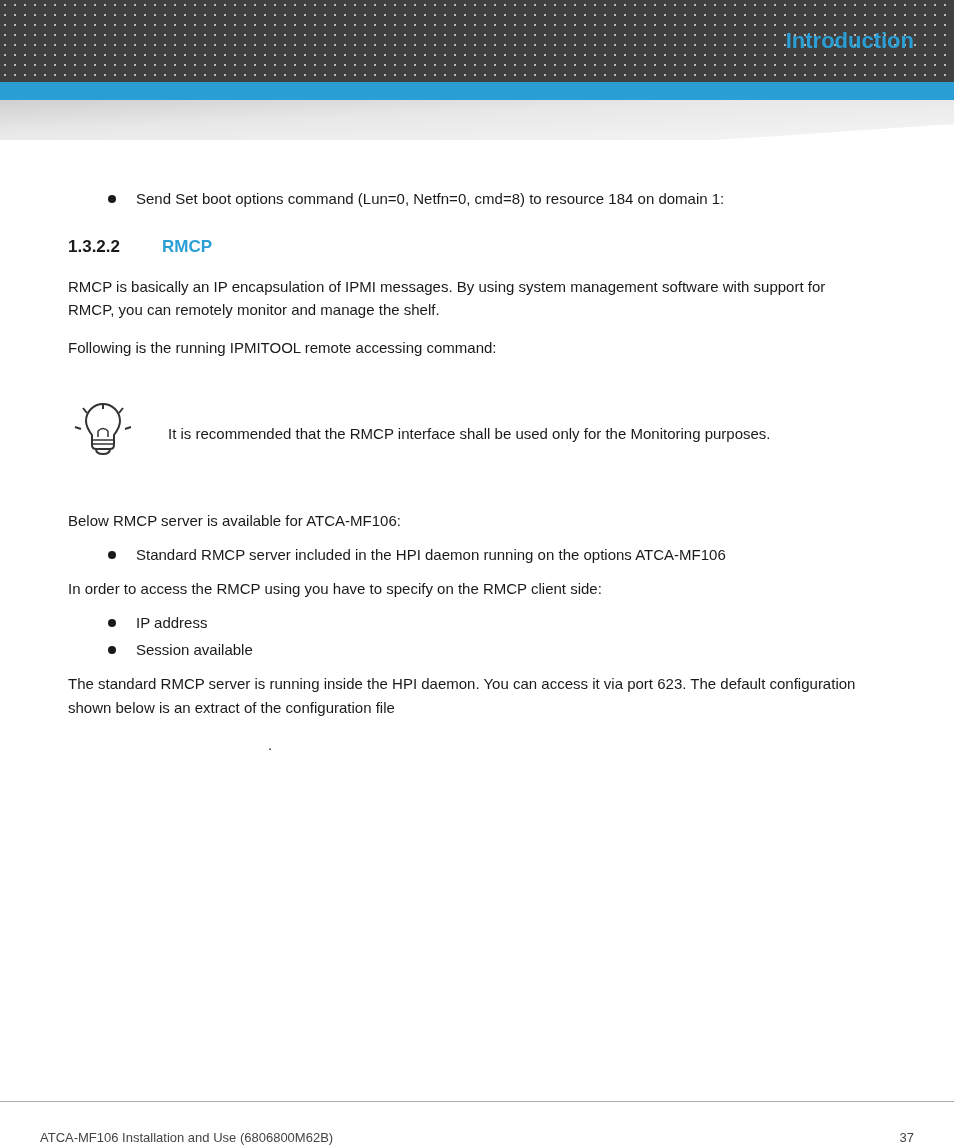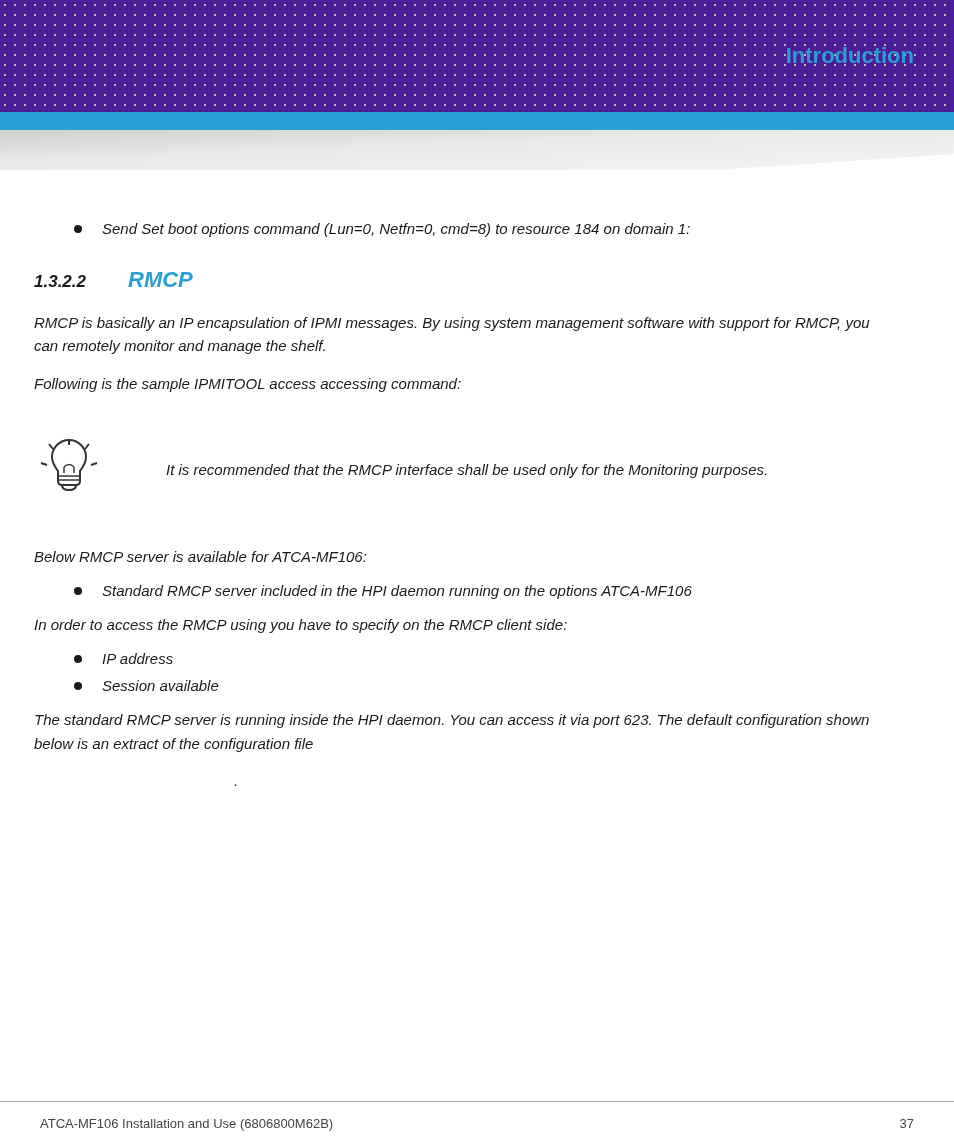--- a/index.html
+++ b/index.html
@@ -9,22 +9,22 @@
       background: #ffffff;
       font-family: Arial, Helvetica, sans-serif;
       font-size: 15px;
       color: #1a1a1a;
       position: relative;
     }
 
     
     .header-area {
       width: 100%;
-      height: 112px;
-      background: #4c1d95;
+      height: 82px;
+      background: #404040;
       position: relative;
       overflow: hidden;
     }
 
     .dot-pattern {
       position: absolute;
       top: 0; left: 0; right: 0; bottom: 0;
       background-image: radial-gradient(circle, #bbb 1px, transparent 1px);
       background-size: 10px 10px;
     }
@@ -50,22 +50,21 @@
     
     .gray-stripe {
       width: 100%;
       height: 40px;
       background: linear-gradient(to bottom right, #d0d0d0 0%, #e8e8e8 40%, #f5f5f5 100%);
       clip-path: polygon(0 0, 100% 0, 100% 60%, 75% 100%, 0 100%);
     }
 
     
     .content {
-      padding: 30px 80px 40px 34px;
-      font-style: italic;
+      padding: 30px 80px 40px 68px;
     }
 
     
     .bullet-item {
       display: flex;
       align-items: flex-start;
       margin: 20px 0 30px 40px;
     }
 
     .bullet-dot {
@@ -88,21 +87,21 @@
 
     .section-number {
       font-size: 17px;
       font-weight: bold;
       color: #1a1a1a;
       margin-right: 24px;
       min-width: 70px;
     }
 
     .section-title {
-      font-size: 22px;
+      font-size: 17px;
       font-weight: bold;
       color: #2a9fd6;
     }
 
     
     .body-para {
       margin-bottom: 14px;
       line-height: 1.55;
       color: #1a1a1a;
     }
@@ -119,21 +118,20 @@
       width: 70px;
       height: 70px;
       flex-shrink: 0;
       margin-right: 30px;
     }
 
     .tip-text {
       font-size: 15px;
       line-height: 1.55;
       color: #1a1a1a;
-      margin-left: 32px;
     }
 
     
     .lightbulb-svg {
       width: 70px;
       height: 70px;
     }
 
     
     .content-list {
@@ -158,21 +156,21 @@
 
     
     .footer {
       position: absolute;
       bottom: 0;
       left: 0;
       right: 0;
       height: 44px;
       border-top: 1px solid #aaa;
       display: flex;
-      align-items: center;
+      align-items: flex-end;
       justify-content: space-between;
       padding: 0 40px;
       font-size: 13px;
       color: #444;
       gap: 20px;
     }
 
     .footer-left {
       font-size: 13px;
       color: #444;
@@ -203,21 +201,21 @@
     <span>Send Set boot options command (Lun=0, Netfn=0, cmd=8) to resource 184 on domain 1:</span>
   </div>
 
   <div class="section-heading">
     <span class="section-number">1.3.2.2</span>
     <span class="section-title">RMCP</span>
   </div>
 
   <p class="body-para">RMCP is basically an IP encapsulation of IPMI messages. By using system management software with support for RMCP, you can remotely monitor and manage the shelf.</p>
 
-  <p class="body-para">Following is the sample IPMITOOL access accessing command:</p>
+  <p class="body-para">Following is the running IPMITOOL remote accessing command:</p>
 
   <div class="tip-box">
     <div class="tip-icon">
       <svg class="lightbulb-svg" viewBox="0 0 70 70" xmlns="http://www.w3.org/2000/svg">
 
         <line x1="35" y1="4" x2="35" y2="10" stroke="#333" stroke-width="2"></line>
         <line x1="55" y1="9" x2="51" y2="14" stroke="#333" stroke-width="2"></line>
         <line x1="63" y1="28" x2="57" y2="30" stroke="#333" stroke-width="2"></line>
         <line x1="15" y1="9" x2="19" y2="14" stroke="#333" stroke-width="2"></line>
         <line x1="7" y1="28" x2="13" y2="30" stroke="#333" stroke-width="2"></line>

